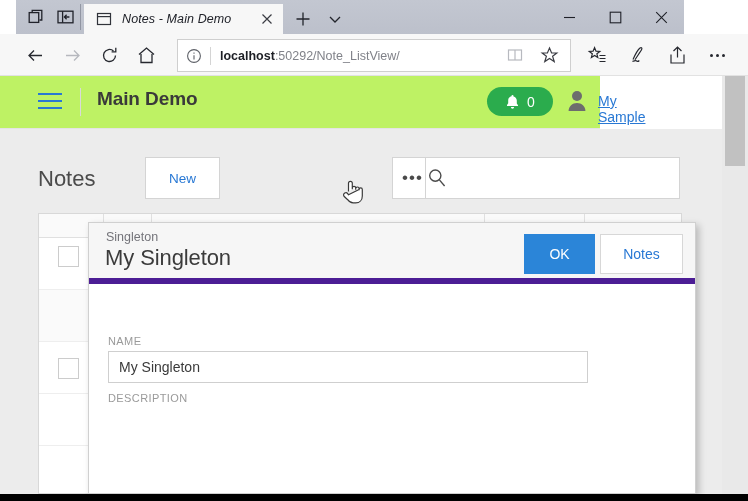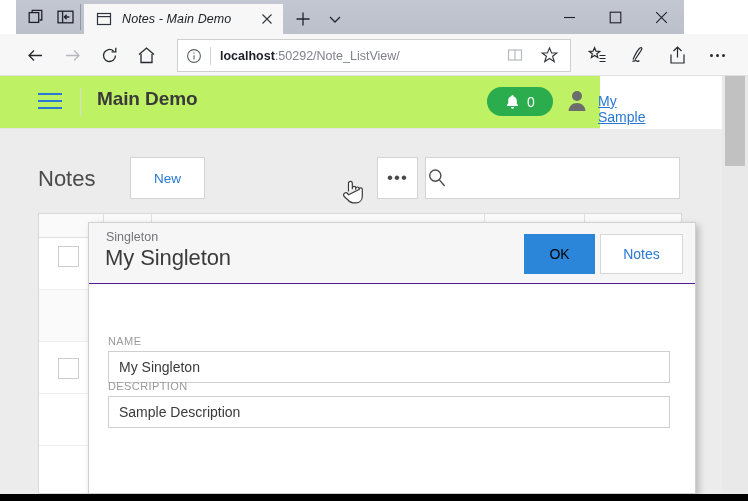--- a/index.html
+++ b/index.html
@@ -229,20 +229,21 @@
   }
   .btn {
     position: absolute;
     background: #ffffff;
     border: 1px solid #d4d4d4;
     color: #2878d4;
     font-size: 13.5px;
     font-family: "Liberation Sans", sans-serif;
     display: flex; align-items: center; justify-content: center;
     box-sizing: border-box;
+    margin-left: 15px;
   }
   .btn-new   { left: 130px; top: 28px; width: 75px; height: 42px; }
   .btn-show  { left: 228px; top: 28px; width: 143px; height: 42px; background: #ececec; }
   .btn-dots  { left: 377px; top: 28px; width: 41px; height: 42px; color: #4a4a4a; font-size: 17px; letter-spacing: 1px; }
   .searchbox {
     position: absolute;
     left: 425px; top: 28px;
     width: 255px; height: 42px;
     background: #ffffff;
     border: 1px solid #d4d4d4;
@@ -336,21 +337,21 @@
     background: #ffffff;
     border: 1px solid #d0d0d0;
     box-sizing: border-box;
     box-shadow: 3px 3px 7px rgba(0,0,0,0.22);
   }
   .dlg-head {
     position: absolute;
     left: 0; top: 0;
     width: 100%; height: 61px;
     background: #f6f6f6;
-    border-bottom: 1px solid #4c1d95;
+    border-bottom: 6px solid #4c1d95;
     box-sizing: border-box;
   }
   .dlg-kicker {
     position: absolute;
     left: 17px; top: 7px;
     font-size: 12.5px;
     color: #74747a;
   }
   .dlg-title {
     position: absolute;
@@ -358,21 +359,21 @@
     font-size: 22px;
     color: #3b3b3b;
     letter-spacing: -0.1px;
   }
   .dlg-ok {
     position: absolute;
     right: 100px; top: 11px;
     width: 71px; height: 40px;
     background: #2b85d8;
     border: 1px solid #2b85d8;
-    color: #000000;
+    color: #ffffff;
     font-size: 14px;
     font-family: "Liberation Sans", sans-serif;
     display: flex; align-items: center; justify-content: center;
     box-sizing: border-box;
   }
   .dlg-cancel {
     position: absolute;
     right: 12px; top: 11px;
     width: 83px; height: 40px;
     background: #ffffff;
@@ -383,41 +384,41 @@
     display: flex; align-items: center; justify-content: center;
     box-sizing: border-box;
   }
   .dlg-body {
     position: absolute;
     left: 0; top: 61px;
     width: 100%;
     bottom: 0;
     background: #ffffff;
   }
-  .field { position: absolute; left: 19px; width: 562px; }
+  .field { position: absolute; left: 19px; width: 480px; }
   .field-label {
     font-size: 11px;
     color: #9a9a9a;
     letter-spacing: 0.4px;
     margin-bottom: 4px;
   }
   .field input {
     width: 100%;
     height: 32px;
     box-sizing: border-box;
     border: 1px solid #cfcfcf;
     background: #ffffff;
     font-size: 14px;
     font-family: "Liberation Sans", sans-serif;
     color: #3a3a3a;
     padding-left: 10px;
     outline: 0;
   }
   .field-name { top: 51px; }
-  .field-desc { top: 96px; }
+  .field-desc { top: 108px; }
 
   
   .cursor {
     position: absolute;
     left: 341px; top: 178px;
     width: 24px; height: 30px;
     pointer-events: none;
   }
 </style>
 </head>
@@ -645,21 +646,20 @@
       </div>
       <div class="dlg-body">
 
         <div class="field field-name">
           <div class="field-label">NAME</div>
           <input type="text" value="My Singleton" style="">
         </div>
 
         <div class="field field-desc">
           <div class="field-label">DESCRIPTION</div>
-          <input type="text" value="Sample Description" style="">
         </div>
 
       </div>
     </div>
 
   </div>
 
   <div class="cursor">
     <svg width="24" height="30" viewBox="0 0 24 30">
       <path d="M7.5 13.5V5.2a1.9 1.9 0 0 1 3.8 0v6.1m0-1.2a1.7 1.7 0 0 1 3.4 0v1.6m0-1a1.7 1.7 0 0 1 3.4 0v1.6m0-.8a1.6 1.6 0 0 1 3.2 0v6.4c0 4-2.6 7-6.6 7h-2.6c-2.6 0-3.9-1-5.4-3.2L3 18.2c-.8-1.3-.4-2.6.8-3.3 1-.6 2.2-.3 2.9.7l.8 1.2z" fill="#ffffff" stroke="#3a3a3a" stroke-width="1.2" stroke-linejoin="round"></path>

